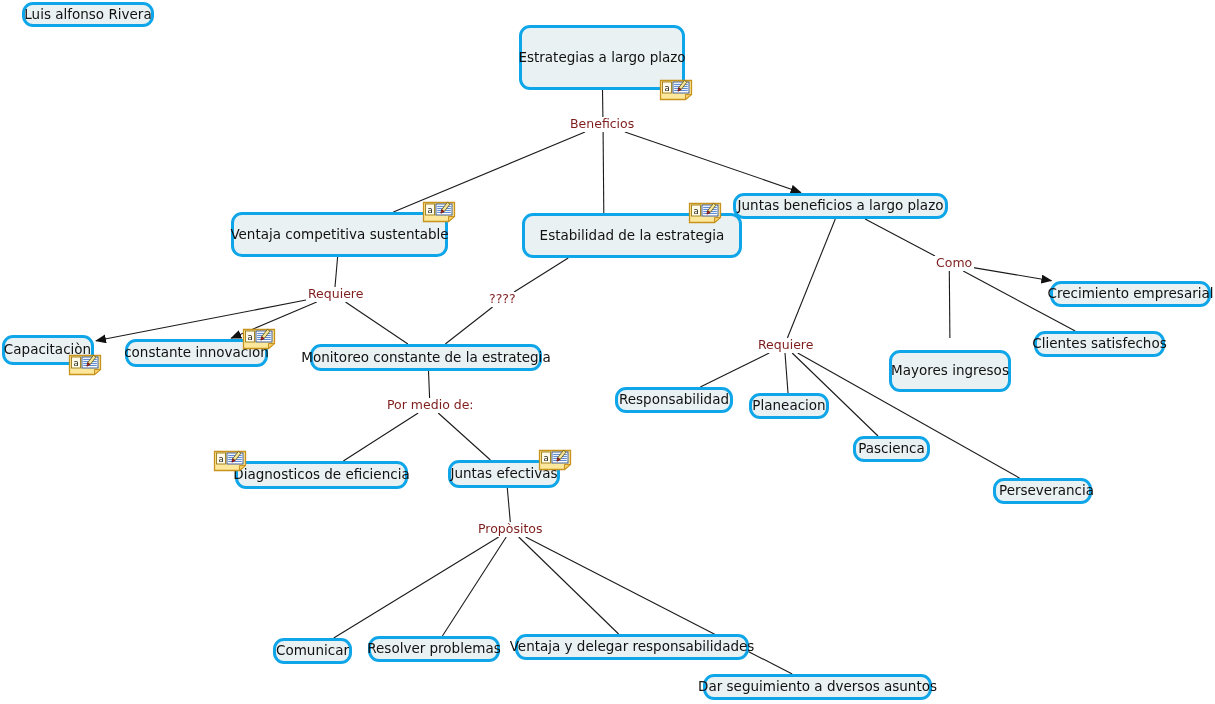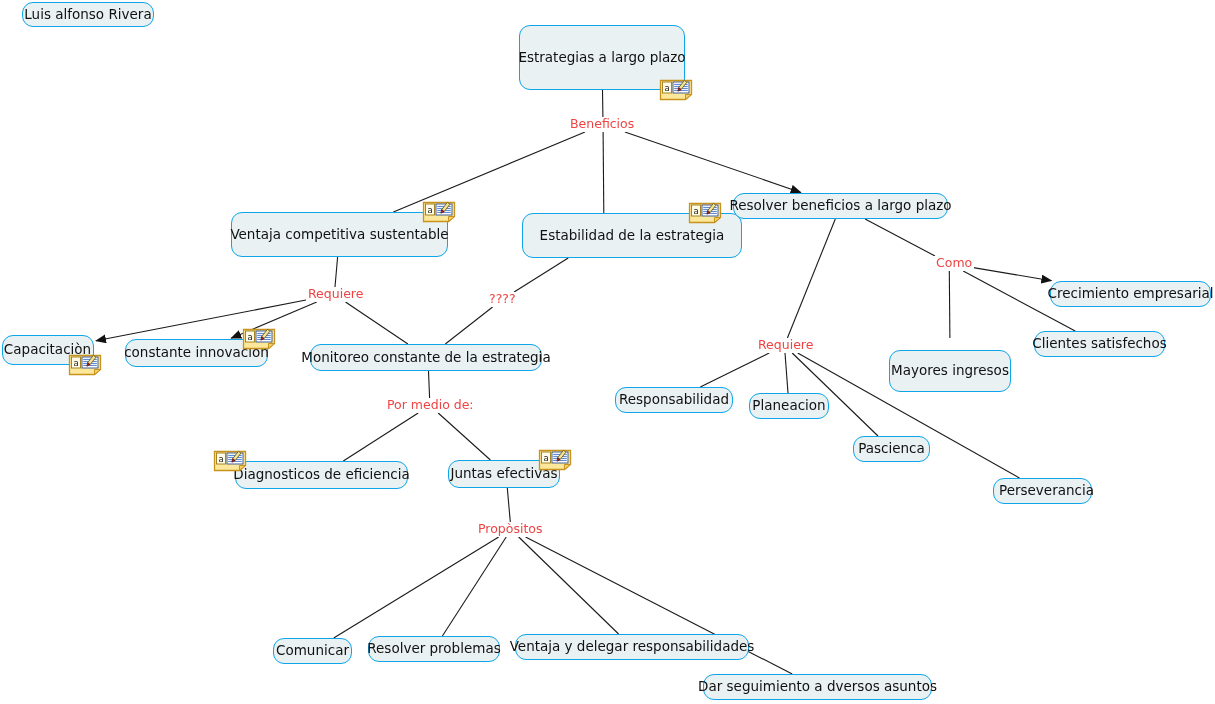--- a/index.html
+++ b/index.html
@@ -9,33 +9,33 @@
     -webkit-font-smoothing:antialiased;
     overflow:hidden;
   }
   #canvas{position:relative;width:1215px;height:704px;background:#fff;}
   svg#edges{position:absolute;left:0;top:0;width:1215px;height:704px;pointer-events:none;}
 
   .node{
     position:absolute;
     box-sizing:border-box;
     background:#eaf1f3;
-    border:1px solid #0ea5e9;
+    border:3px solid #0ea5e9;
     border-radius:11px;
     color:#111111;
     font-size:13.5px;
     line-height:1;
     display:flex;align-items:center;justify-content:center;
     white-space:nowrap;
     padding:0 11px;
     z-index:5;
   }
   .linklabel{
     position:absolute;
-    color:#ef4444;
+    color:#7f1d1d;
     font-size:12.5px;
     line-height:1;
     white-space:nowrap;
     background:#fff;
     padding:1px 2px;
     z-index:6;
   }
 
   
   .note-icon{
@@ -140,21 +140,21 @@
             <line x1="15.2" y1="7.4" x2="28.8" y2="7.4"></line>
             <line x1="15.2" y1="9.4" x2="28.8" y2="9.4"></line>
             <line x1="15.2" y1="11.4" x2="28.8" y2="11.4"></line>
           </g>
           <g transform="rotate(38 22 8)">
             <rect x="20.6" y="0.6" width="3.1" height="9.4" fill="#f2e49a" stroke="#6b5a12" stroke-width="0.8"></rect>
             <path d="M20.6 10 L22.15 13.2 L23.7 10 Z" fill="#b02020" stroke="#6b1010" stroke-width="0.7"></path>
           </g>
         </svg>
       </div>
-      <div class="node" style="left: 733px; top: 193px; width: 215px; height: 26px;">Resolver beneficios a largo plazo</div>
+      <div class="node" style="left: 733px; top: 193px; width: 215px; height: 26px;">Juntas beneficios a largo plazo</div>
       <div class="node" style="left: 1050px; top: 281px; width: 161px; height: 26px;">Crecimiento empresarial</div>
       <div class="node" style="left: 1034px; top: 331px; width: 131px; height: 26px;">Clientes satisfechos</div>
       <div class="node" style="left: 889px; top: 350px; width: 122px; height: 42px;">Mayores ingresos</div>
       <div class="node" style="left: 615px; top: 387px; width: 118px; height: 26px;">Responsabilidad</div>
       <div class="node" style="left: 749px; top: 393px; width: 80px; height: 26px;">Planeacion</div>
       <div class="node" style="left: 853px; top: 436px; width: 77px; height: 26px;">Pascienca</div>
       <div class="node" style="left: 993px; top: 478px; width: 99px; height: 26px; padding-left: 19px;">Perseverancia</div>
       <div class="node" style="left: 2px; top: 335px; width: 92px; height: 30px; padding-left: 10px;">Capacitaciòn</div>
       <div class="note-icon" style="left: 68px; top: 354px;">
         <svg viewBox="0 0 34 22" xmlns="http://www.w3.org/2000/svg">

